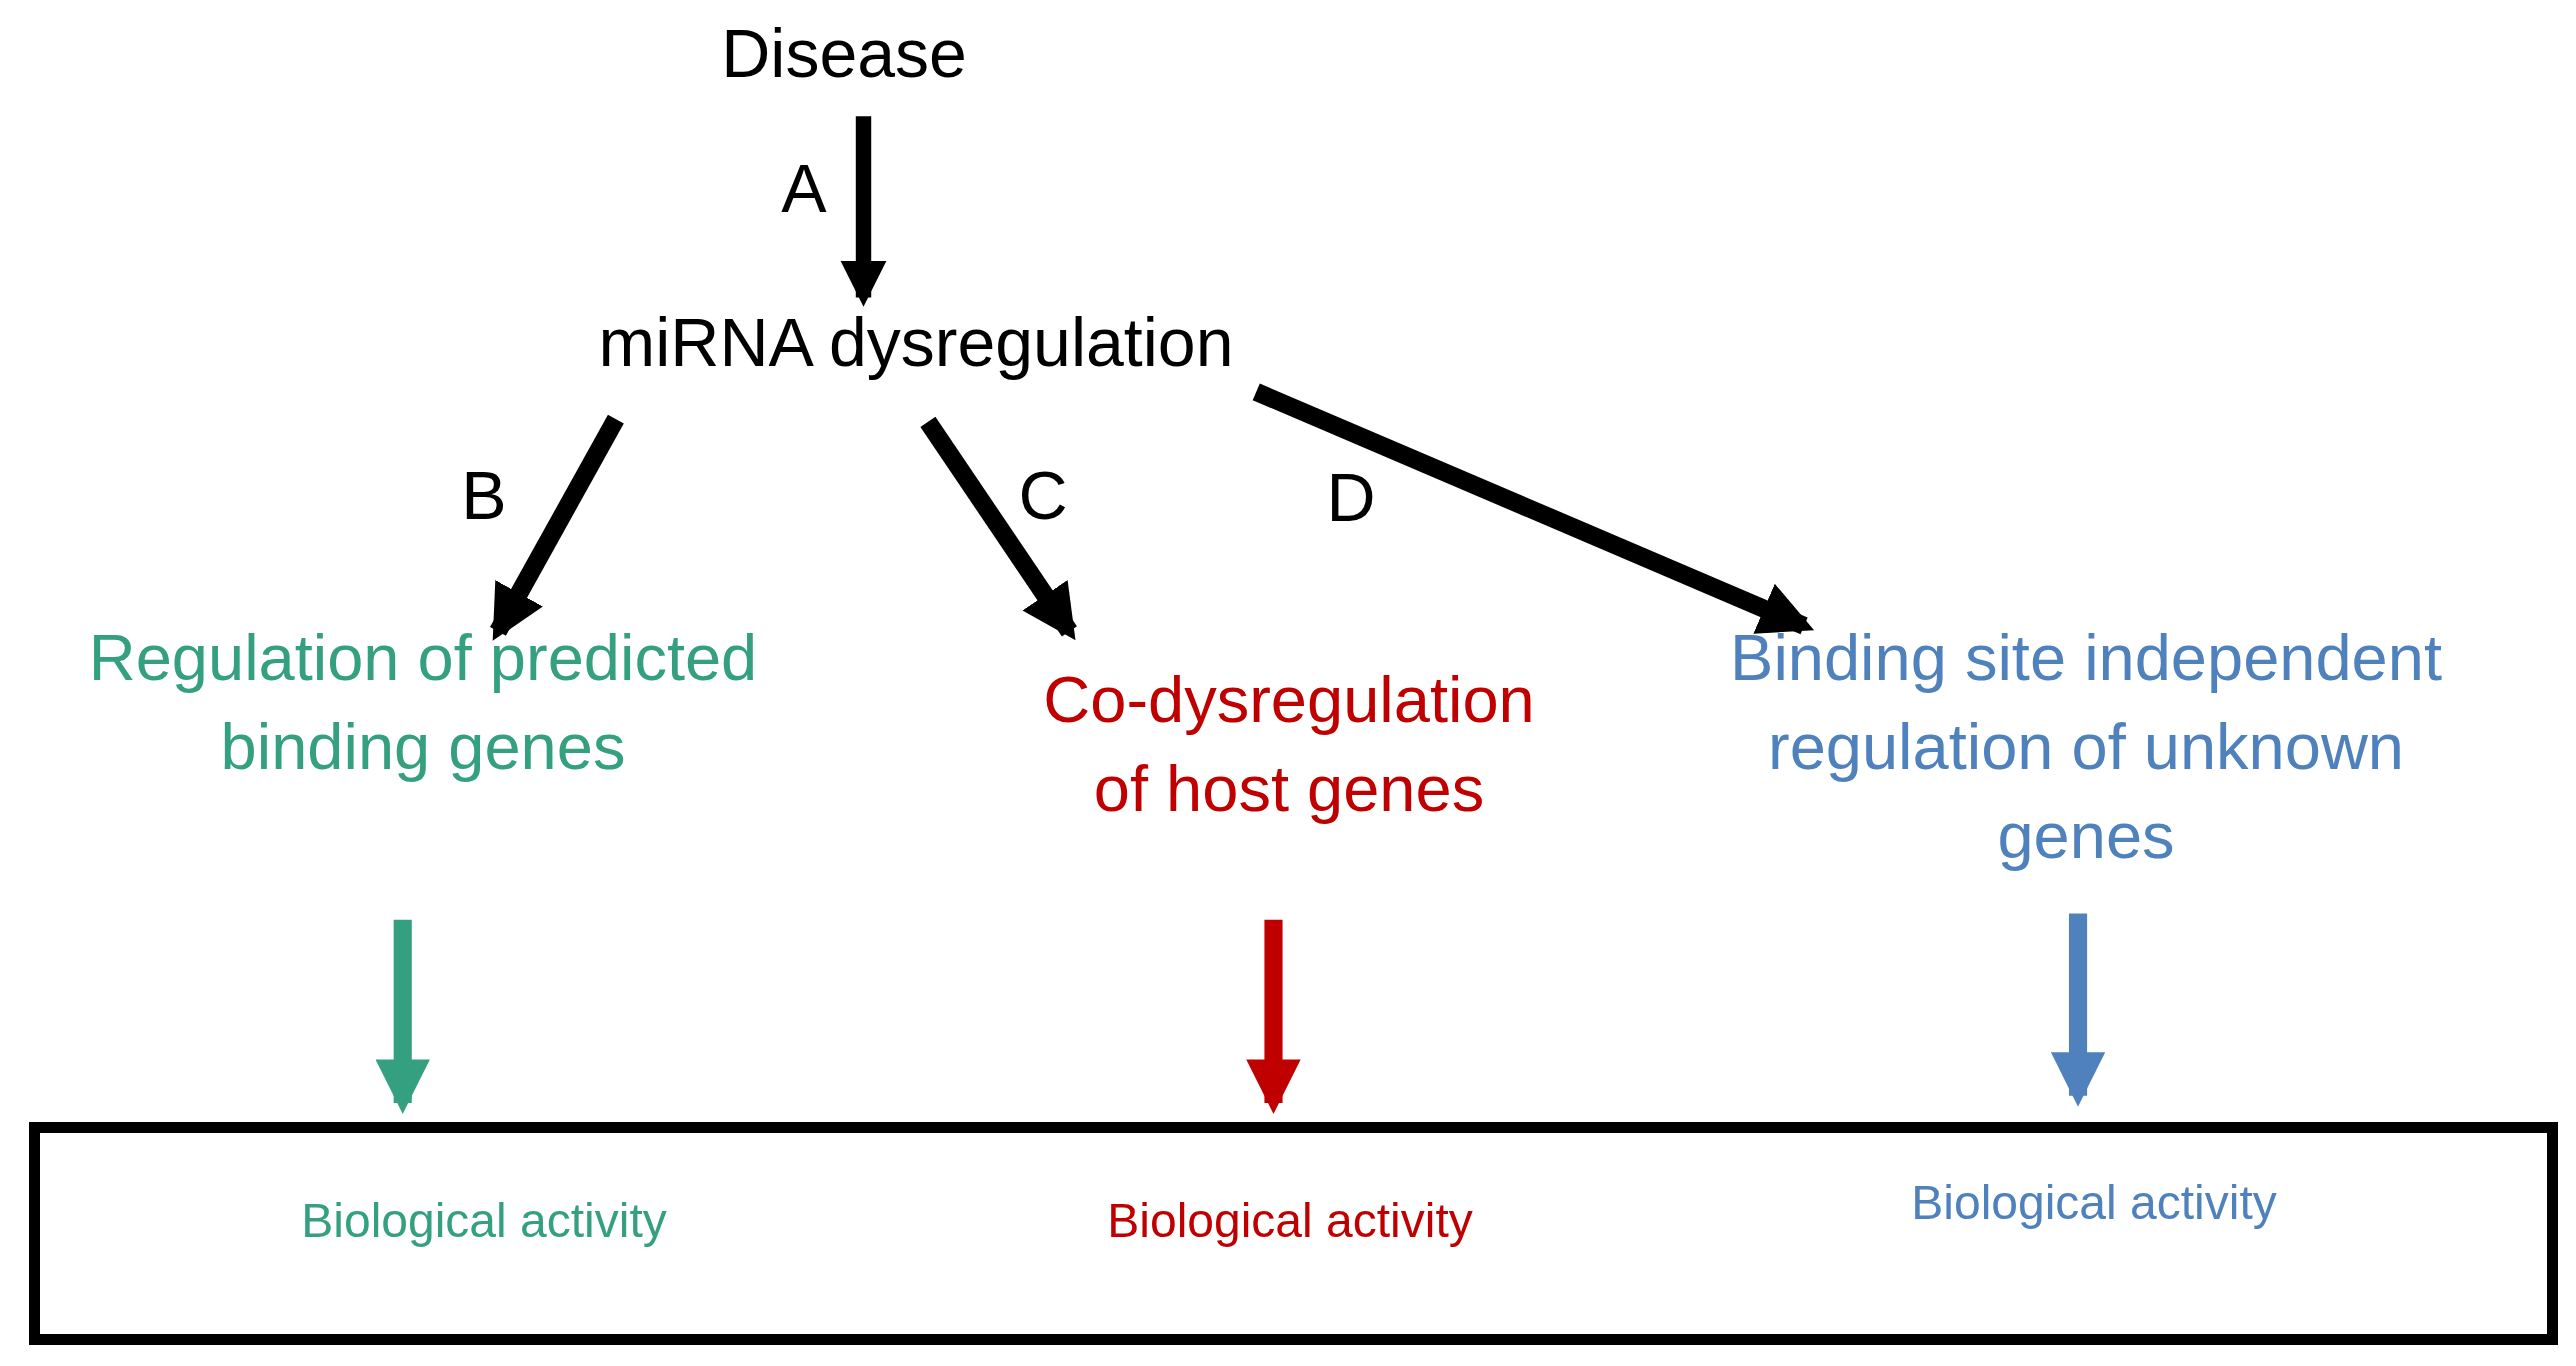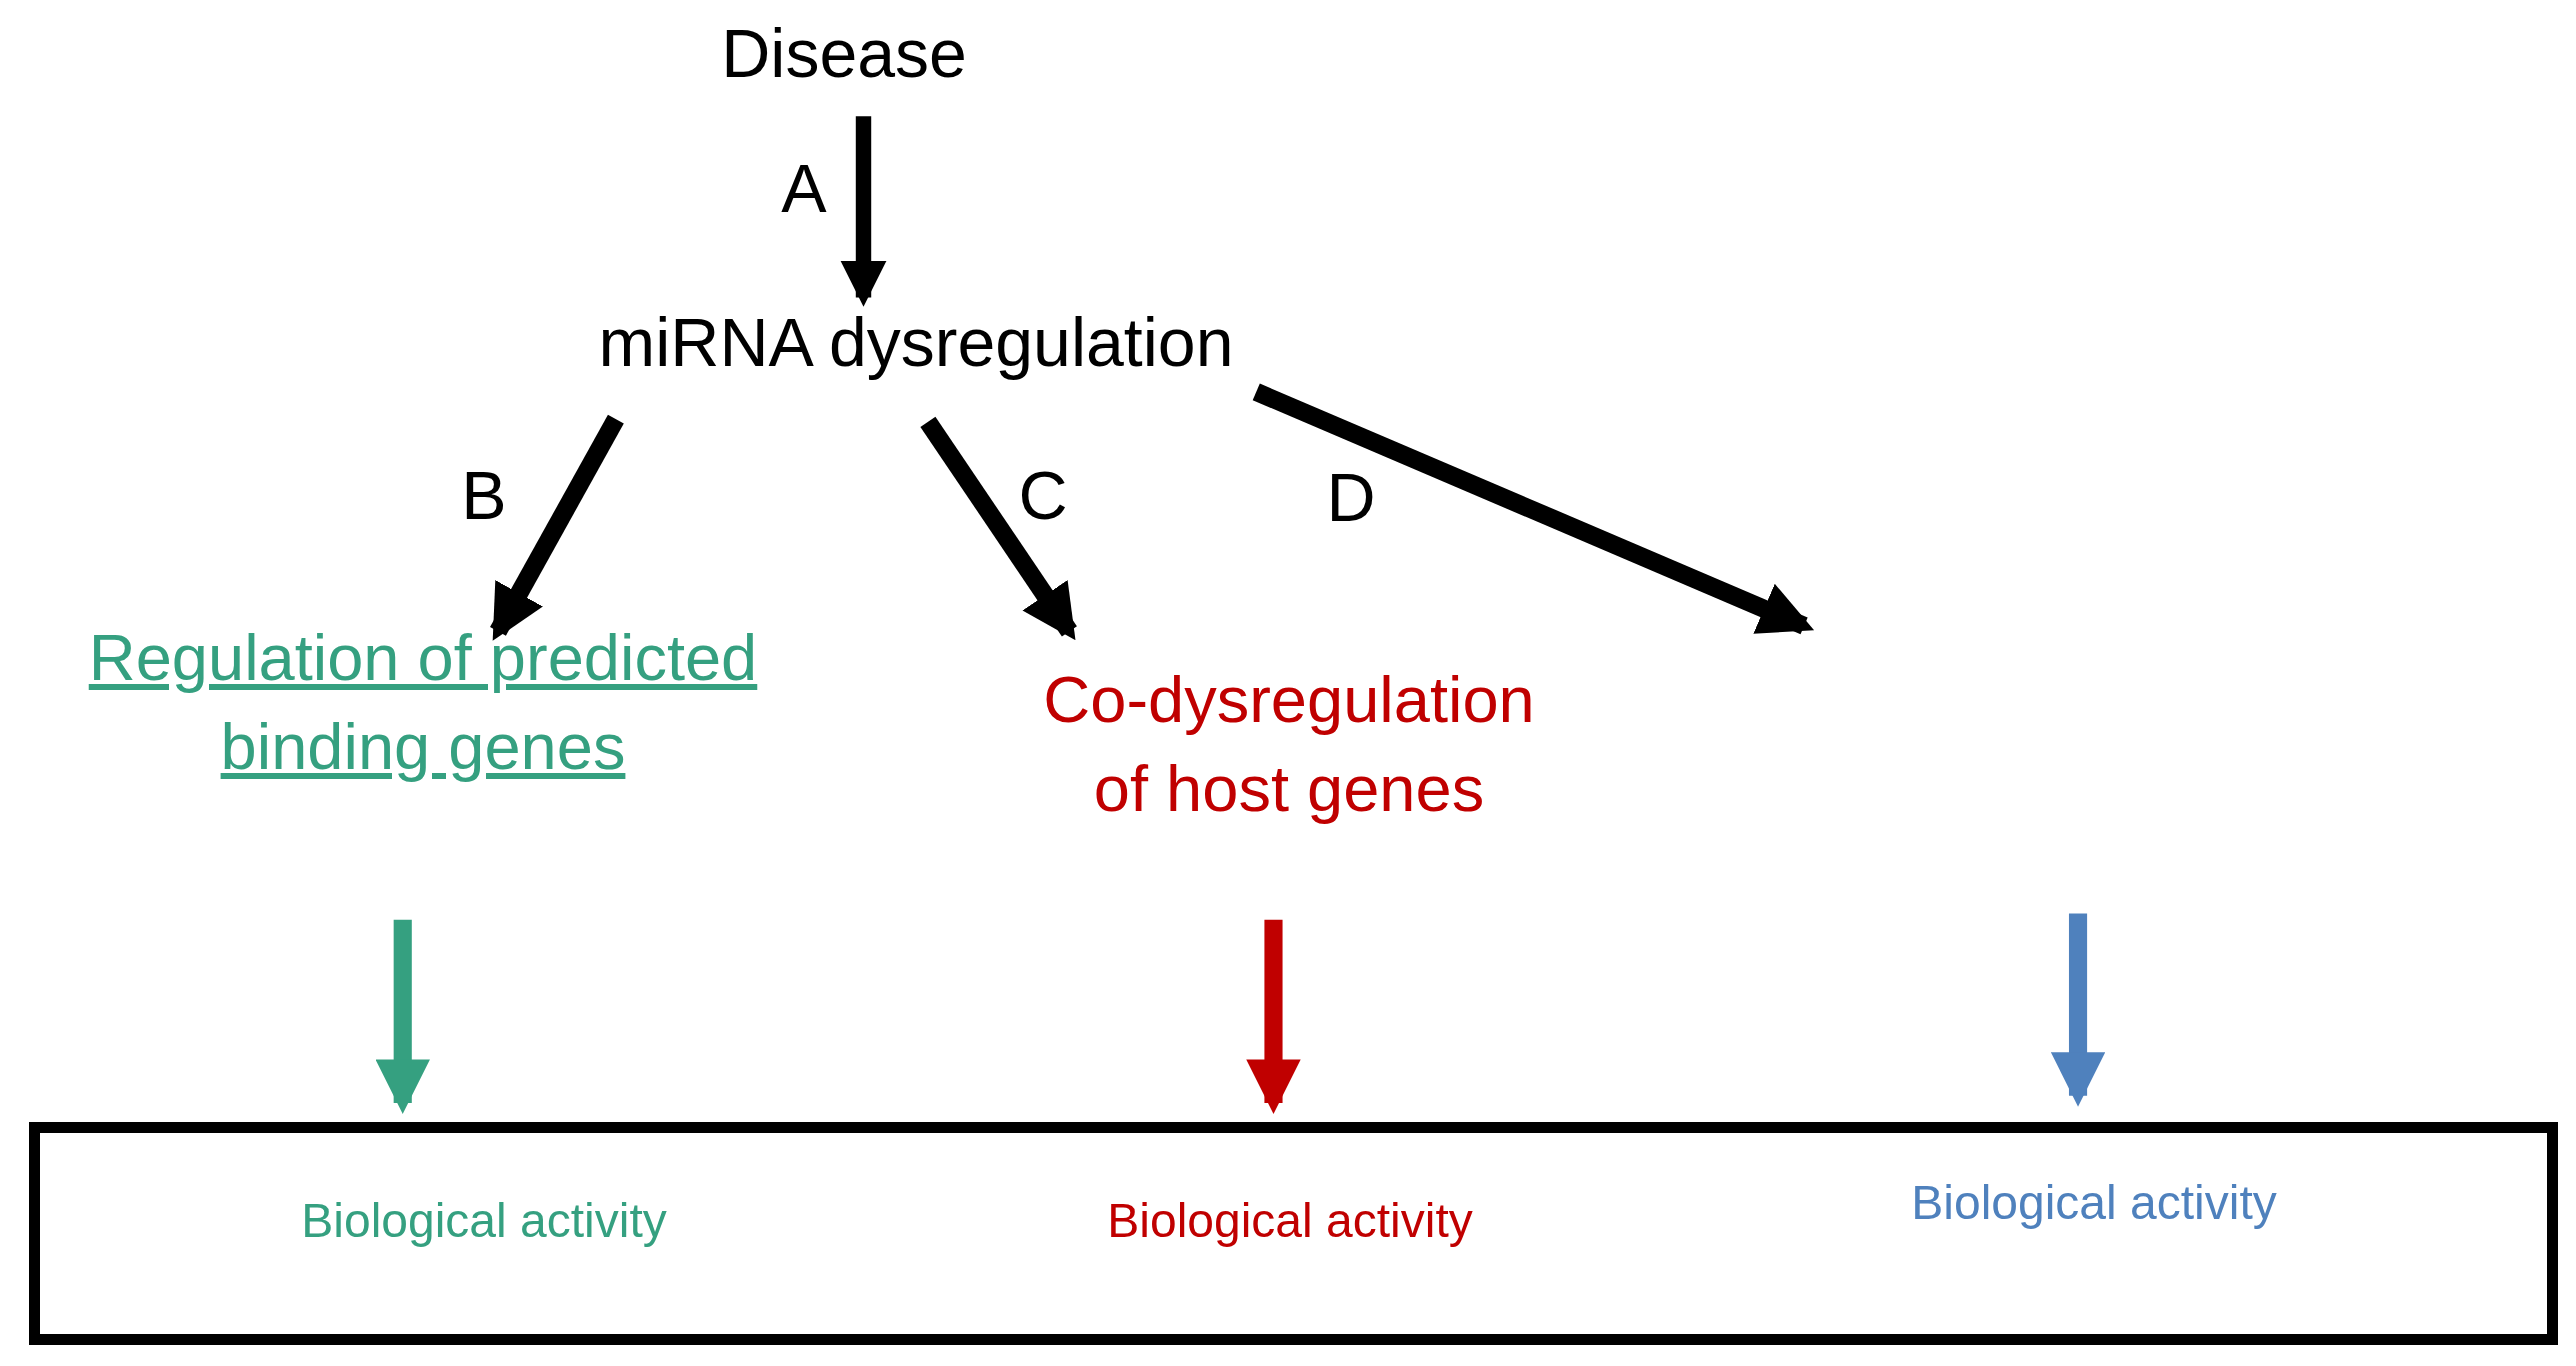--- a/index.html
+++ b/index.html
@@ -101,30 +101,35 @@
   <div class="node disease">Disease</div>
 
   <div class="edge-label label-a">A</div>
 
   <div class="node mirna">miRNA dysregulation</div>
 
   <div class="edge-label label-b">B</div>
   <div class="edge-label label-c">C</div>
   <div class="edge-label label-d">D</div>
 
-  <div class="pathway pathway-b" style="color: rgb(53, 160, 128); text-decoration: underline;">
+  <div class="pathway pathway-b" style="color: rgb(53, 160, 128);">
     <div>Regulation of predicted</div>
     <div>binding genes</div>
   </div>
 
   <div class="pathway pathway-c" style="color: rgb(192, 0, 0);">
     <div>Co-dysregulation</div>
     <div>of host genes</div>
   </div>
 
+  <div class="pathway pathway-d" style="color: rgb(79, 129, 189);">
+    <div>Binding site independent</div>
+    <div>regulation of unknown</div>
+    <div>genes</div>
+  </div>
 
   <div class="outcome-box"></div>
 
   <div class="outcome outcome-b" style="color: rgb(53, 160, 128);">Biological activity</div>
   <div class="outcome outcome-c" style="color: rgb(192, 0, 0);">Biological activity</div>
   <div class="outcome outcome-d" style="color: rgb(79, 129, 189);">Biological activity</div>
 
 </div>
 
 

